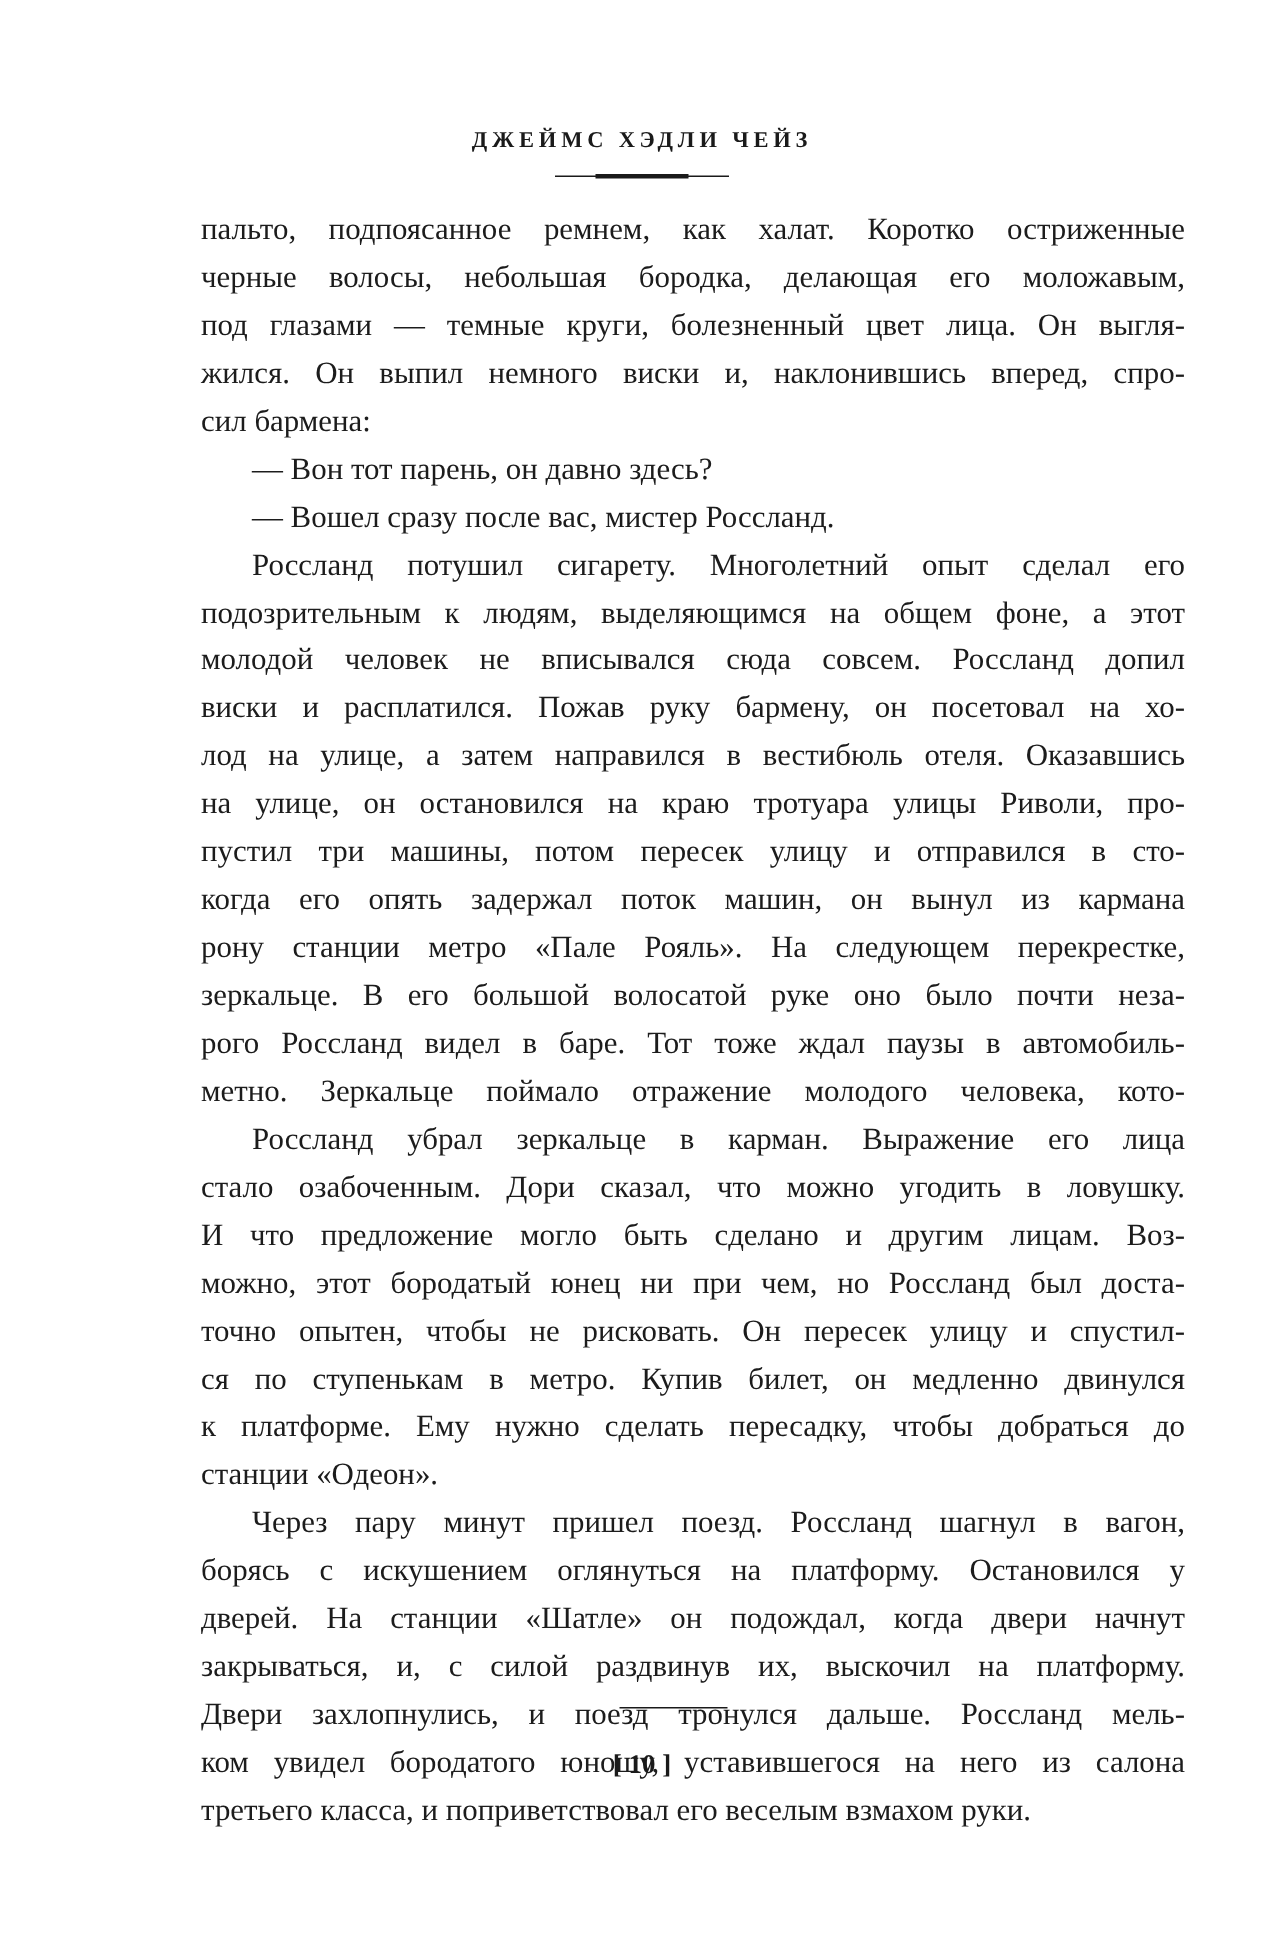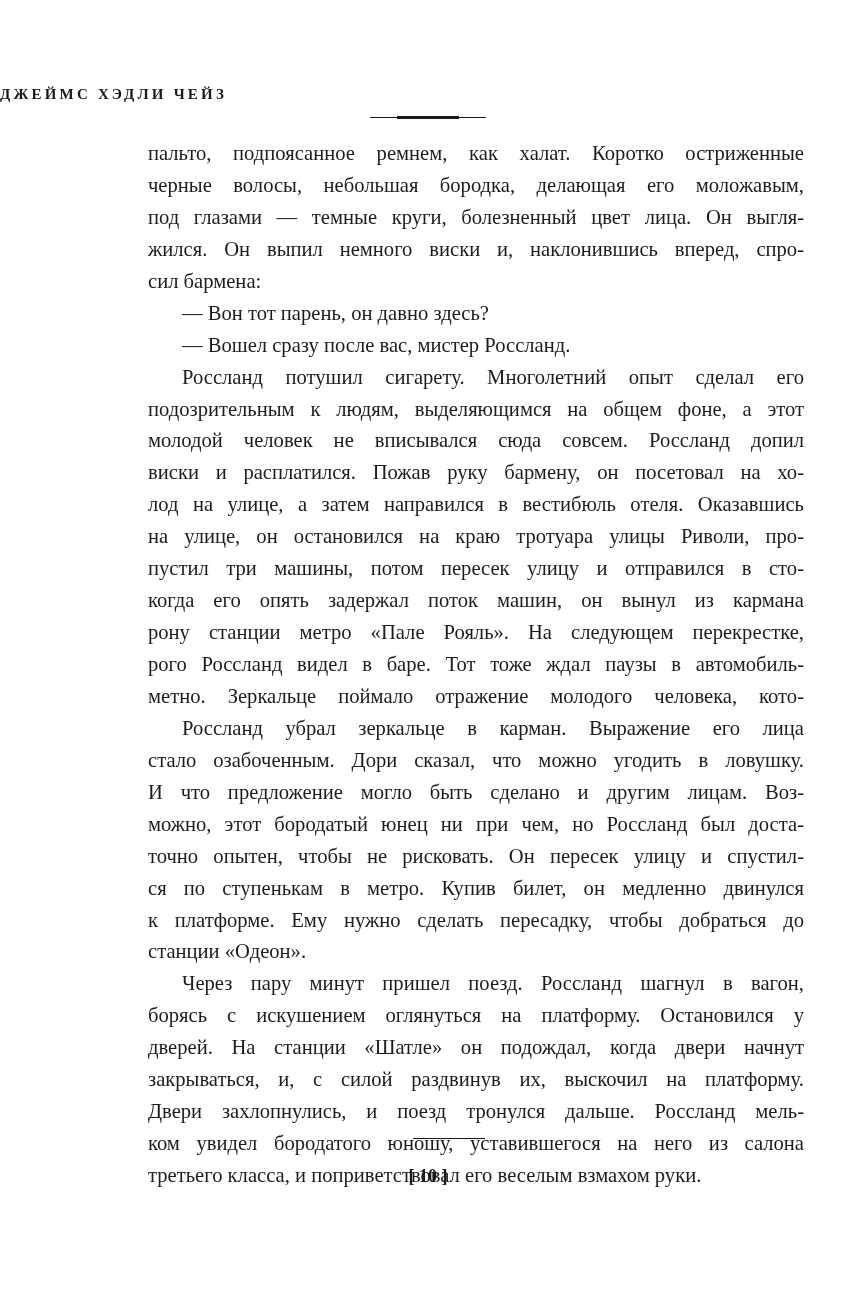--- a/index.html
+++ b/index.html
@@ -1,26 +1,26 @@
 <!DOCTYPE html>
 <html><head>
   <meta charset="utf-8">
   <style>
     html, body { margin: 0; padding: 0; background: #ffffff; }
     body { width: 856px; height: 1299px; position: relative; overflow: hidden; }
     .page { position: absolute; left: 0; top: 0; width: 856px; height: 1299px; background: #fff; }
     .running-head {
-      position: absolute; top: 86px; left: 0; width: 856px; 
+      position: absolute; top: 86px; left: 0; width: 856px; text-align: center;
       font-family: "Liberation Serif", "DejaVu Serif", serif;
       font-weight: bold; font-size: 15px; letter-spacing: 3.2px; color: #1a1a1a;
     }
     .head-rule { position: absolute; top: 117px; left: 370px; width: 116px; height: 1px; background: #1a1a1a; }
     .head-rule-thick { position: absolute; top: 116px; left: 397px; width: 62px; height: 3px; background: #1a1a1a; }
     .body-text {
-      position: absolute; left: 148px; top: 138px; width: 656px;
+      position: absolute; left: 134px; top: 138px; width: 656px;
       font-family: "Liberation Serif", "DejaVu Serif", serif;
       font-size: 20.6px; line-height: 31.95px; color: #1c1c1c;
     }
     .line { display: block; white-space: nowrap; text-align: justify; text-align-last: justify; height: 31.95px; }
     .line.last { text-align-last: left; }
     .line.indent { padding-left: 34px; }
     .line.dash { padding-left: 34px; }
     .foot-rule { position: absolute; top: 1138px; left: 413px; width: 72px; height: 1px; background: #1a1a1a; }
     .folio {
       position: absolute; top: 1166px; left: 0; width: 856px; text-align: center;
@@ -46,20 +46,21 @@
       <span class="line dash last">— Вошел сразу после вас, мистер Россланд.</span>
       <span class="line indent">Россланд потушил сигарету. Многолетний опыт сделал его</span>
       <span class="line">подозрительным к людям, выделяющимся на общем фоне, а этот</span>
       <span class="line">молодой человек не вписывался сюда совсем. Россланд допил</span>
       <span class="line">виски и расплатился. Пожав руку бармену, он посетовал на хо-</span>
       <span class="line">лод на улице, а затем направился в вестибюль отеля. Оказавшись</span>
       <span class="line">на улице, он остановился на краю тротуара улицы Риволи, про-</span>
       <span class="line">пустил три машины, потом пересек улицу и отправился в сто-</span>
       <span class="line">когда его опять задержал поток машин, он вынул из кармана</span>
       <span class="line">рону станции метро «Пале Рояль». На следующем перекрестке,</span>
+      <span class="line">зеркальце. В его большой волосатой руке оно было почти неза-</span>
       <span class="line">рого Россланд видел в баре. Тот тоже ждал паузы в автомобиль-</span>
       <span class="line">метно. Зеркальце поймало отражение молодого человека, кото-</span>
       <span class="line indent">Россланд убрал зеркальце в карман. Выражение его лица</span>
       <span class="line">стало озабоченным. Дори сказал, что можно угодить в ловушку.</span>
       <span class="line">И что предложение могло быть сделано и другим лицам. Воз-</span>
       <span class="line">можно, этот бородатый юнец ни при чем, но Россланд был доста-</span>
       <span class="line">точно опытен, чтобы не рисковать. Он пересек улицу и спустил-</span>
       <span class="line">ся по ступенькам в метро. Купив билет, он медленно двинулся</span>
       <span class="line">к платформе. Ему нужно сделать пересадку, чтобы добраться до</span>
       <span class="line last">станции «Одеон».</span>

